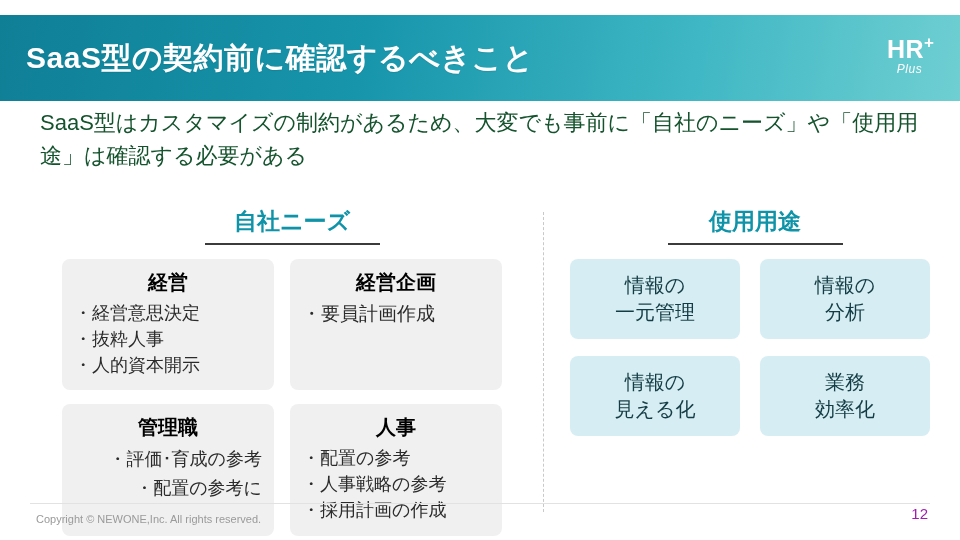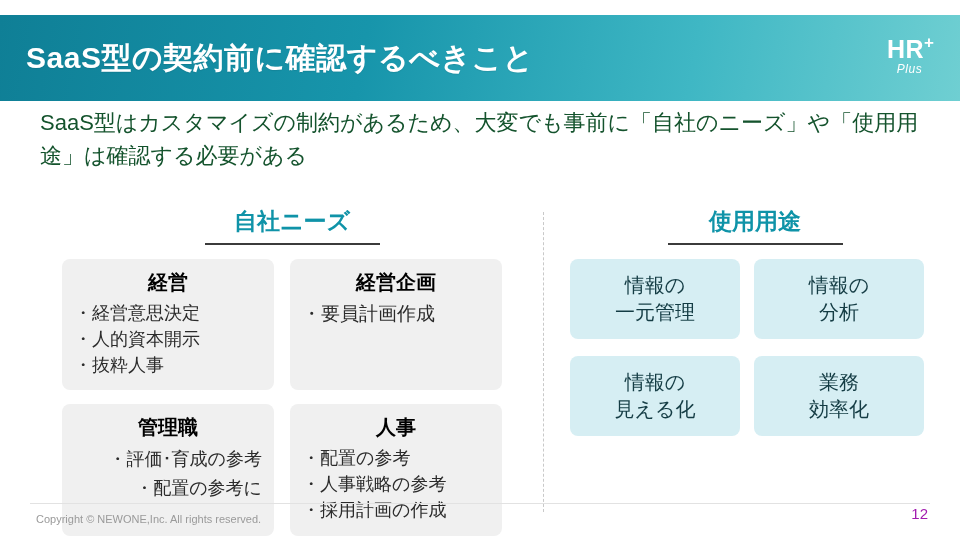--- a/index.html
+++ b/index.html
@@ -143,21 +143,21 @@
   .card-list.mid li {
     font-size: 18px;
     line-height: 1.6;
     text-align: right;
   }
 
   
   .grid-right {
     display: flex;
     flex-wrap: wrap;
-    gap: 17px 14px;
+    gap: 17px 20px;
     width: 360px;
   }
   .tile {
     background: #d6eef3;
     border-radius: 8px;
     width: 170px;
     height: 80px;
     display: flex;
     align-items: center;
     justify-content: center;
@@ -209,22 +209,22 @@
     <div class="divider"></div>
 
     <div class="col-left">
       <div class="col-heading">自社ニーズ</div>
       <div class="grid-left">
 
         <div class="card card-l1">
           <div class="card-title">経営</div>
           <ul class="card-list">
             <li>・経営意思決定</li>
+            <li>・抜粋人事</li>
             <li>・人的資本開示</li>
-            <li>・抜粋人事</li>
           </ul>
         </div>
 
         <div class="card card-l1">
           <div class="card-title">経営企画</div>
           <ul class="card-list big">
             <li>・要員計画作成</li>
           </ul>
         </div>
 

